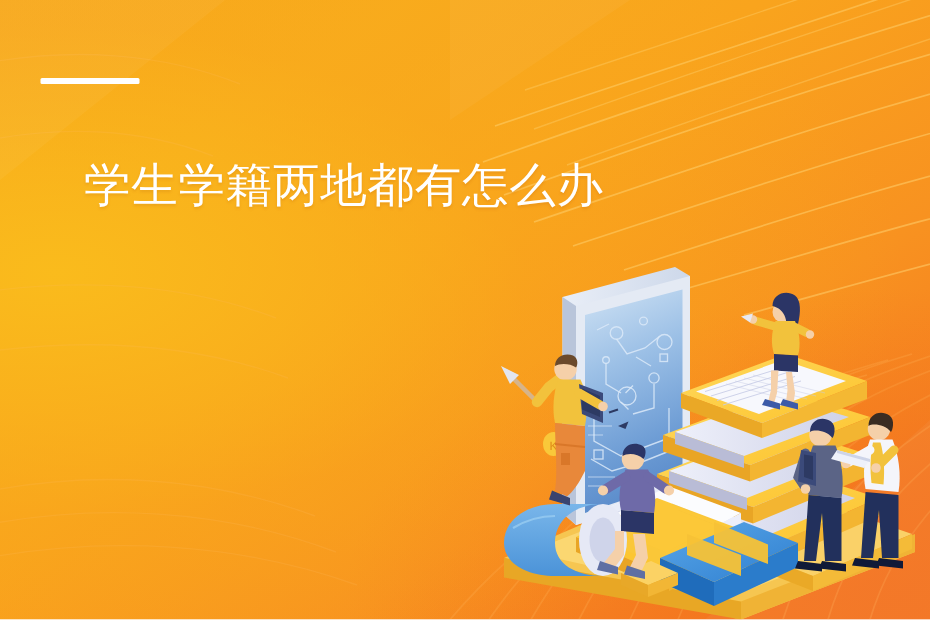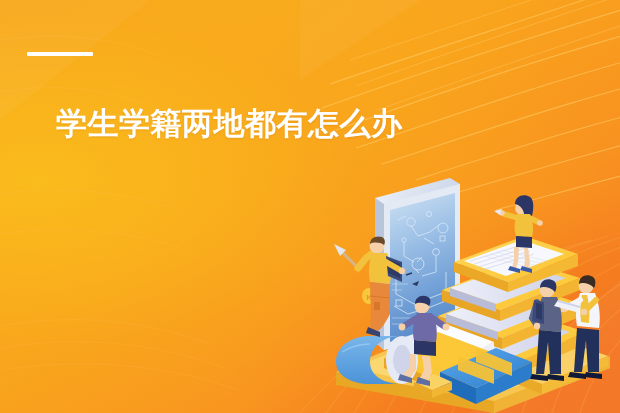--- a/index.html
+++ b/index.html
@@ -43,21 +43,21 @@
     border-radius: 1px;
   }
   .title {
     position: absolute;
     left: 56px;
     top: 104px;
     margin: 0;
     font-size: 31px;
     line-height: 40px;
     letter-spacing: 0.5px;
-    font-weight: 700;
+    font-weight: 400;
     color: #ffffff;
     white-space: nowrap;
     text-shadow: 0 1px 2px rgba(170,80,10,0.18);
   }
 
   
   .illus {
     position: absolute;
     left: 318px;
     top: 176px;

